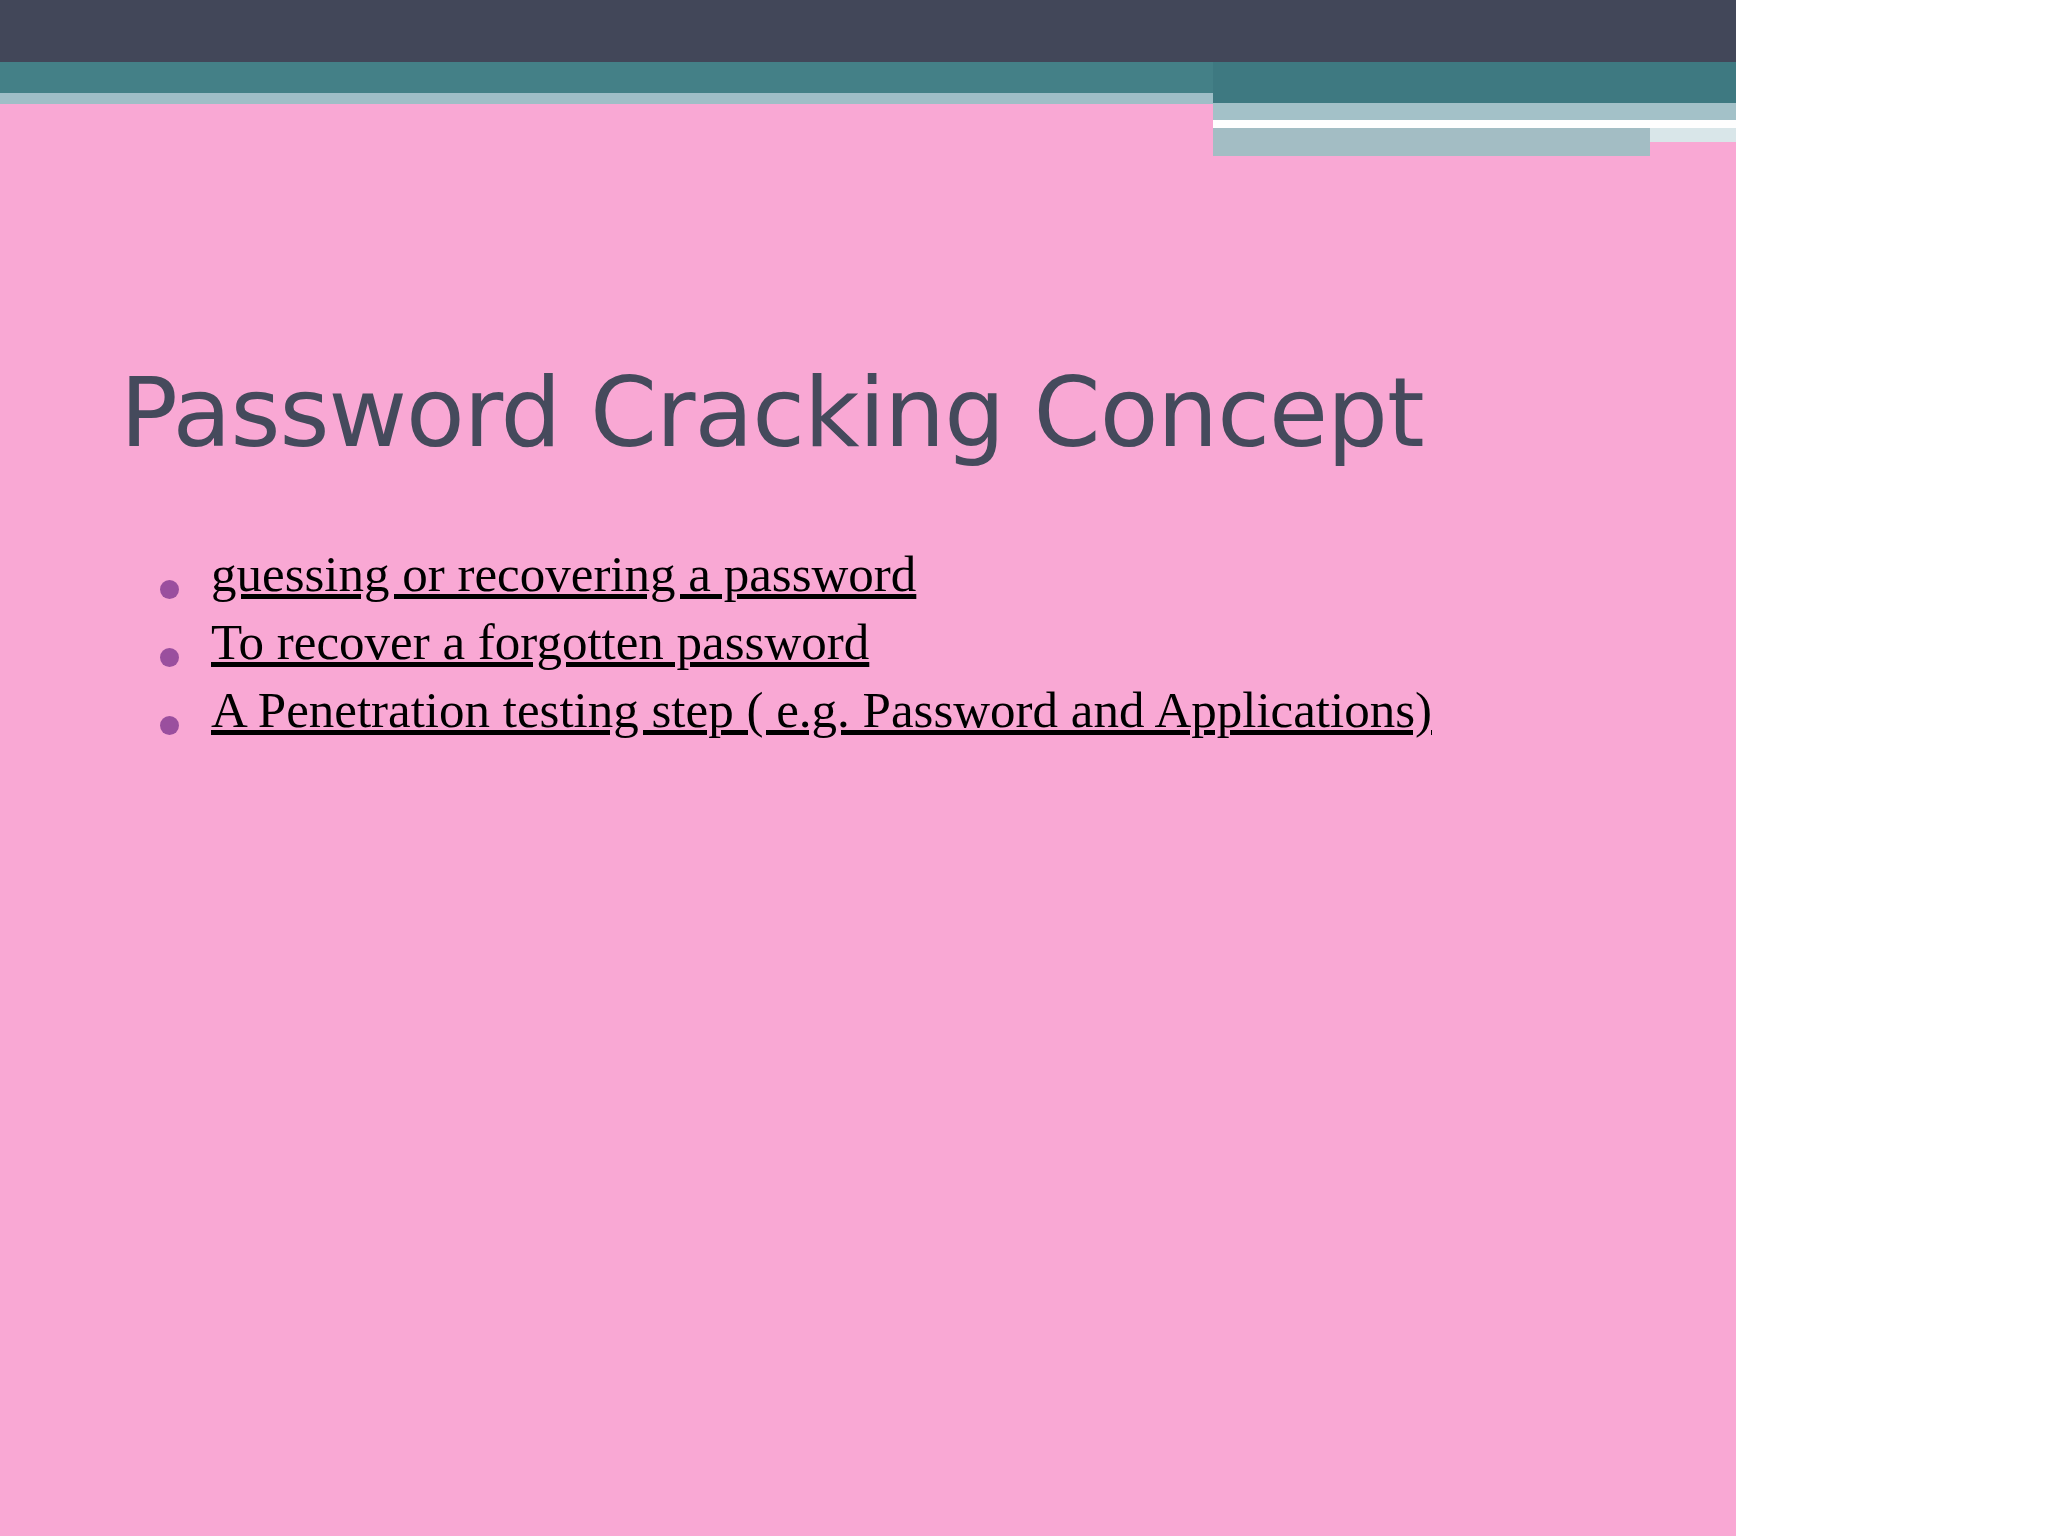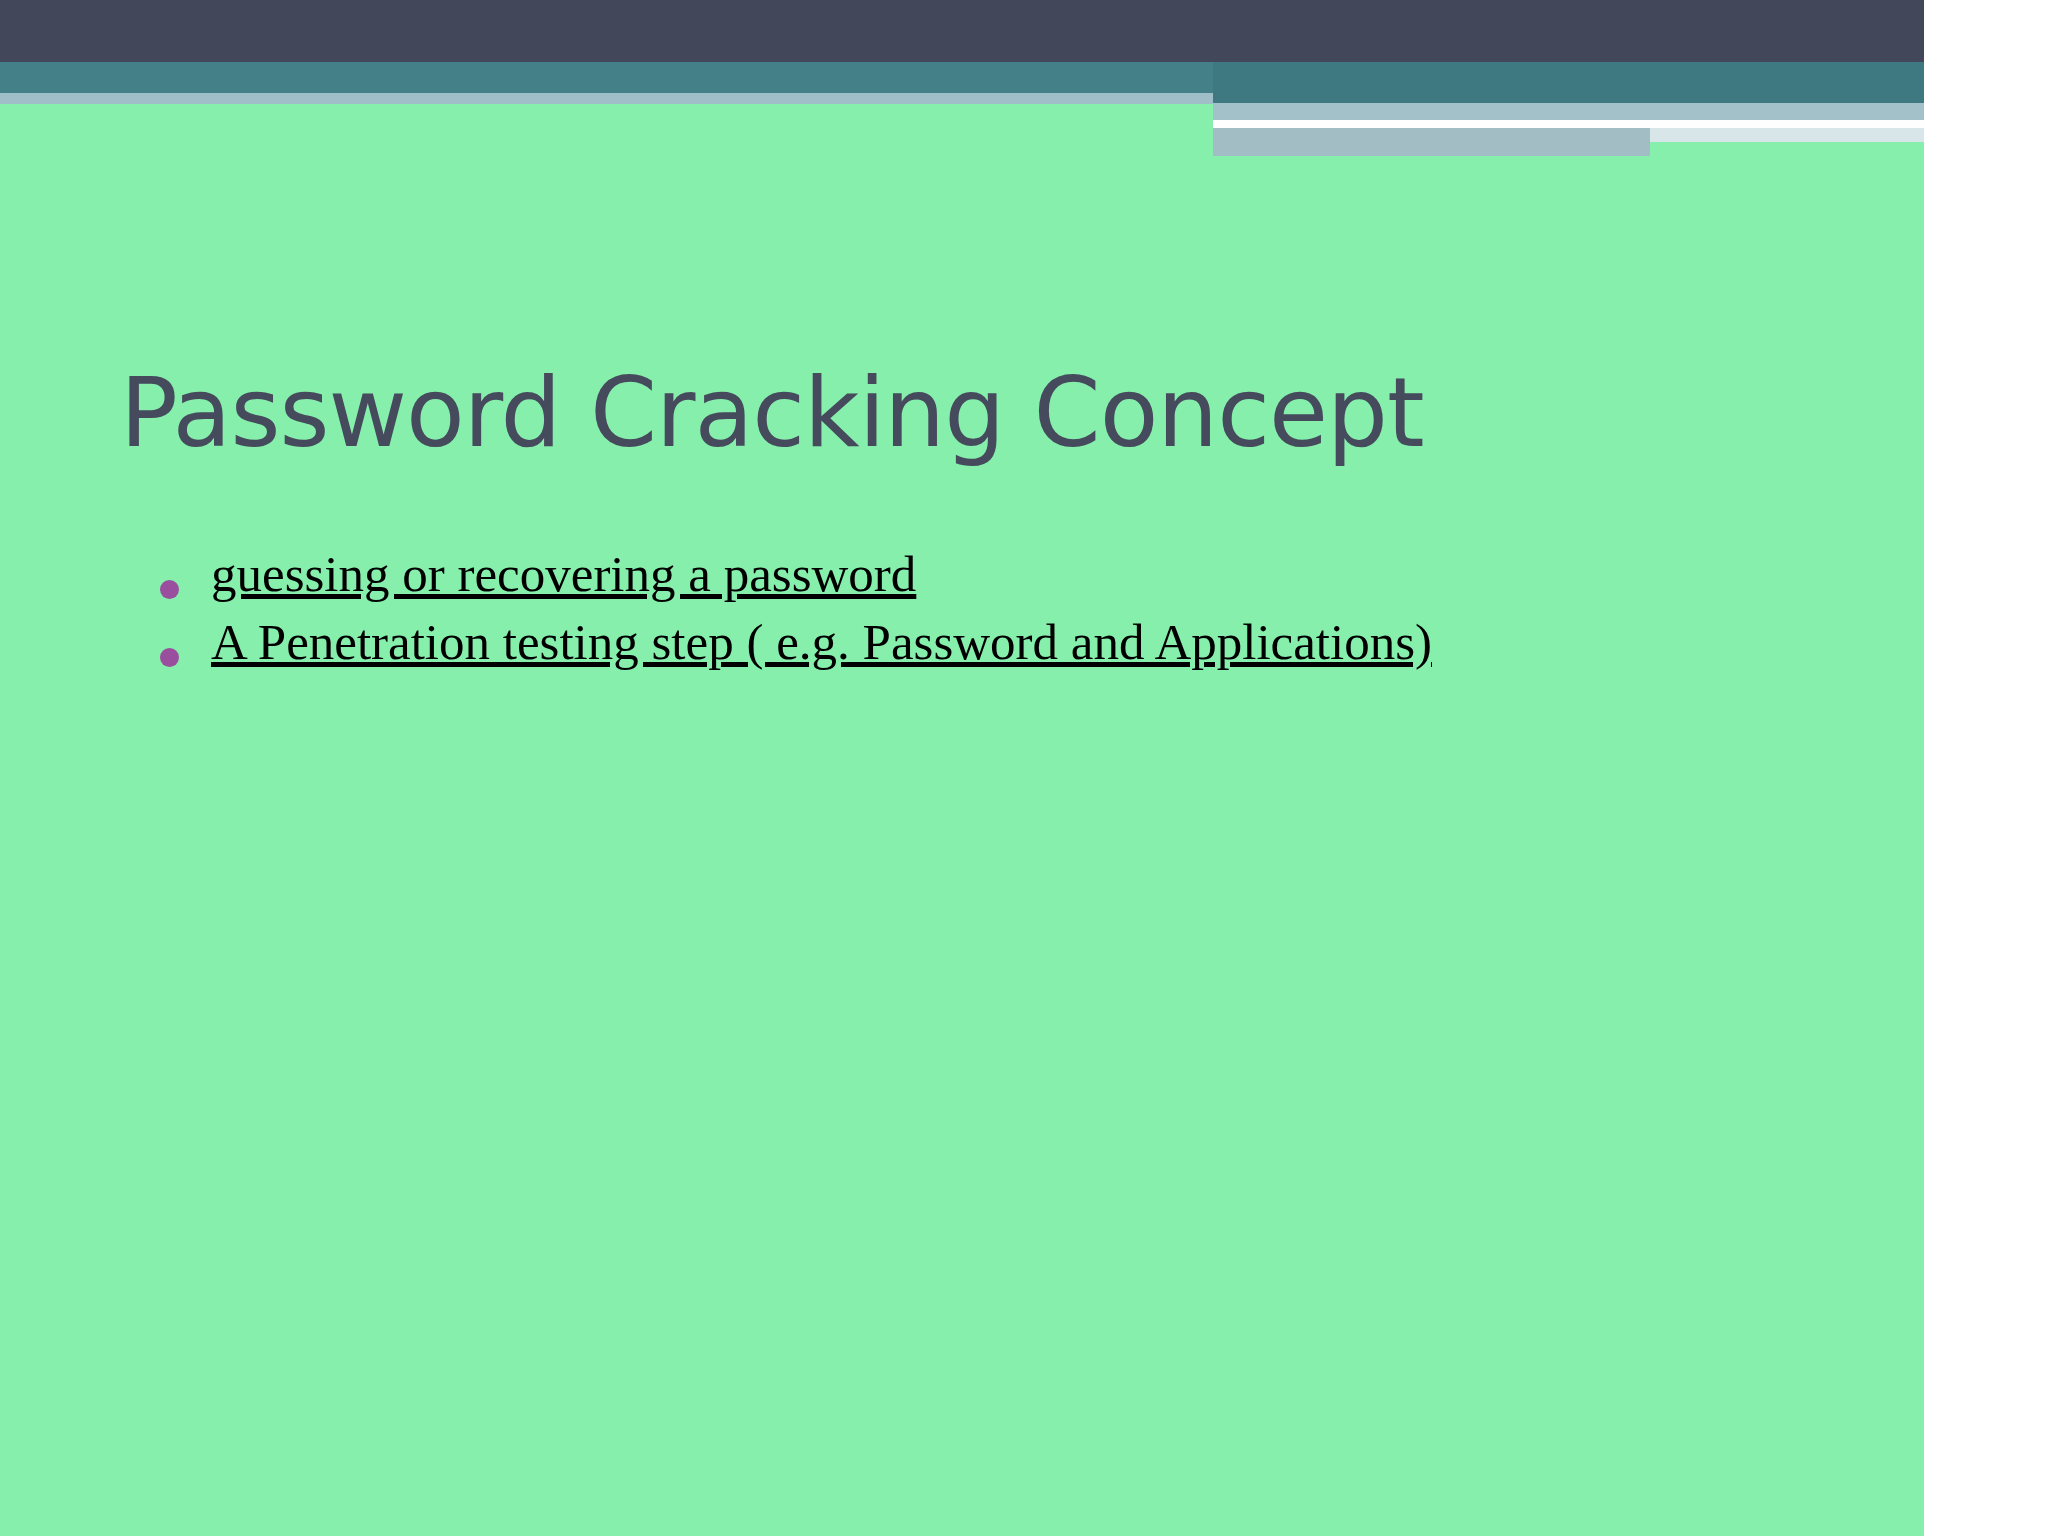--- a/index.html
+++ b/index.html
@@ -12,23 +12,23 @@
     width: 2048px;
     height: 1536px;
     overflow: hidden;
     font-family: "Liberation Sans", sans-serif;
     position: relative;
   }
 
   .slide {
     position: absolute;
     inset: 0;
-    width: 1924px;
+    width: 1736px;
     height: 1536px;
-    background: #86efac;
+    background: #f9a8d4;
     overflow: hidden;
   }
 
   
   .banner {
     position: absolute;
     left: 0;
     top: 0;
     width: 2048px;
     height: 160px;
@@ -201,17 +201,21 @@
 
   <h1 class="title">Password Cracking Concept</h1>
 
   <ul class="bullets">
     <li>
       <span class="dot"></span>
       <span class="txt">guessing or recovering a password</span>
     </li>
     <li>
       <span class="dot"></span>
+      <span class="txt">To recover a forgotten password</span>
+    </li>
+    <li>
+      <span class="dot"></span>
       <span class="txt">A Penetration testing step ( e.g. Password and Applications)</span>
     </li>
   </ul>
 
 </div>
 
 </body></html>

